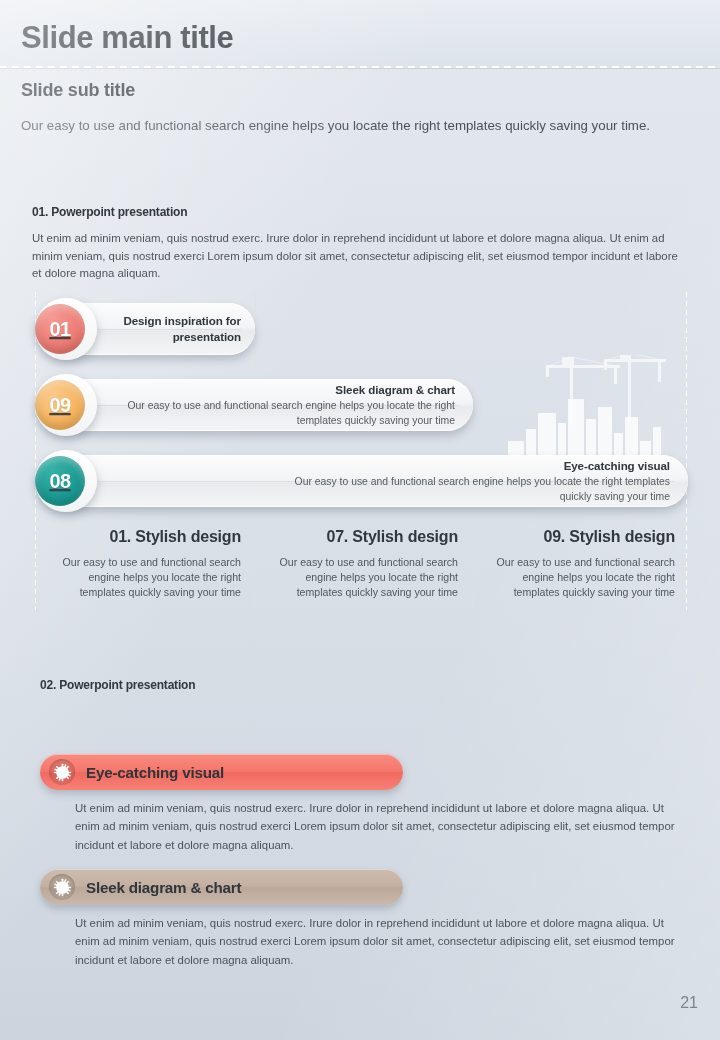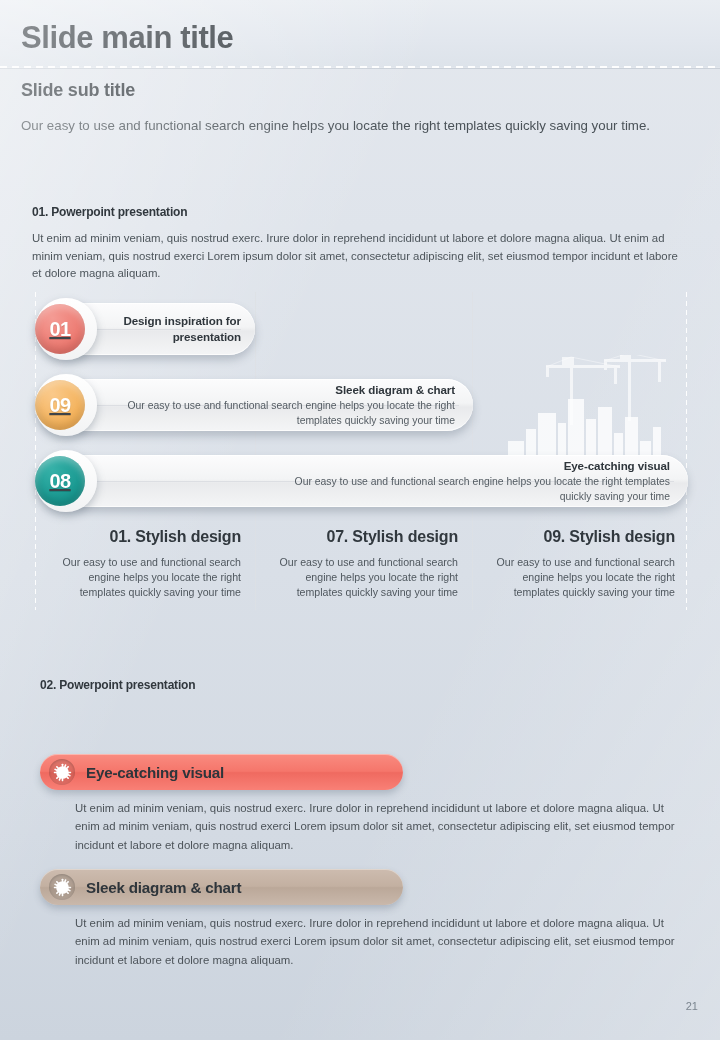--- a/index.html
+++ b/index.html
@@ -299,21 +299,21 @@
     color: #4c5359;
   }
   #pill-body-1 { top: 799px; }
   #pill-body-2 { top: 914px; }
 
   
   .page-num {
     position: absolute;
     right: 22px;
     bottom: 28px;
-    font-size: 11px;
+    font-size: 16px;
     color: #7b858f;
   }
 </style>
 </head>
 <body>
 
 <div class="slide">
 
   <div class="header"></div>
   <div class="main-title">Slide main title</div>

